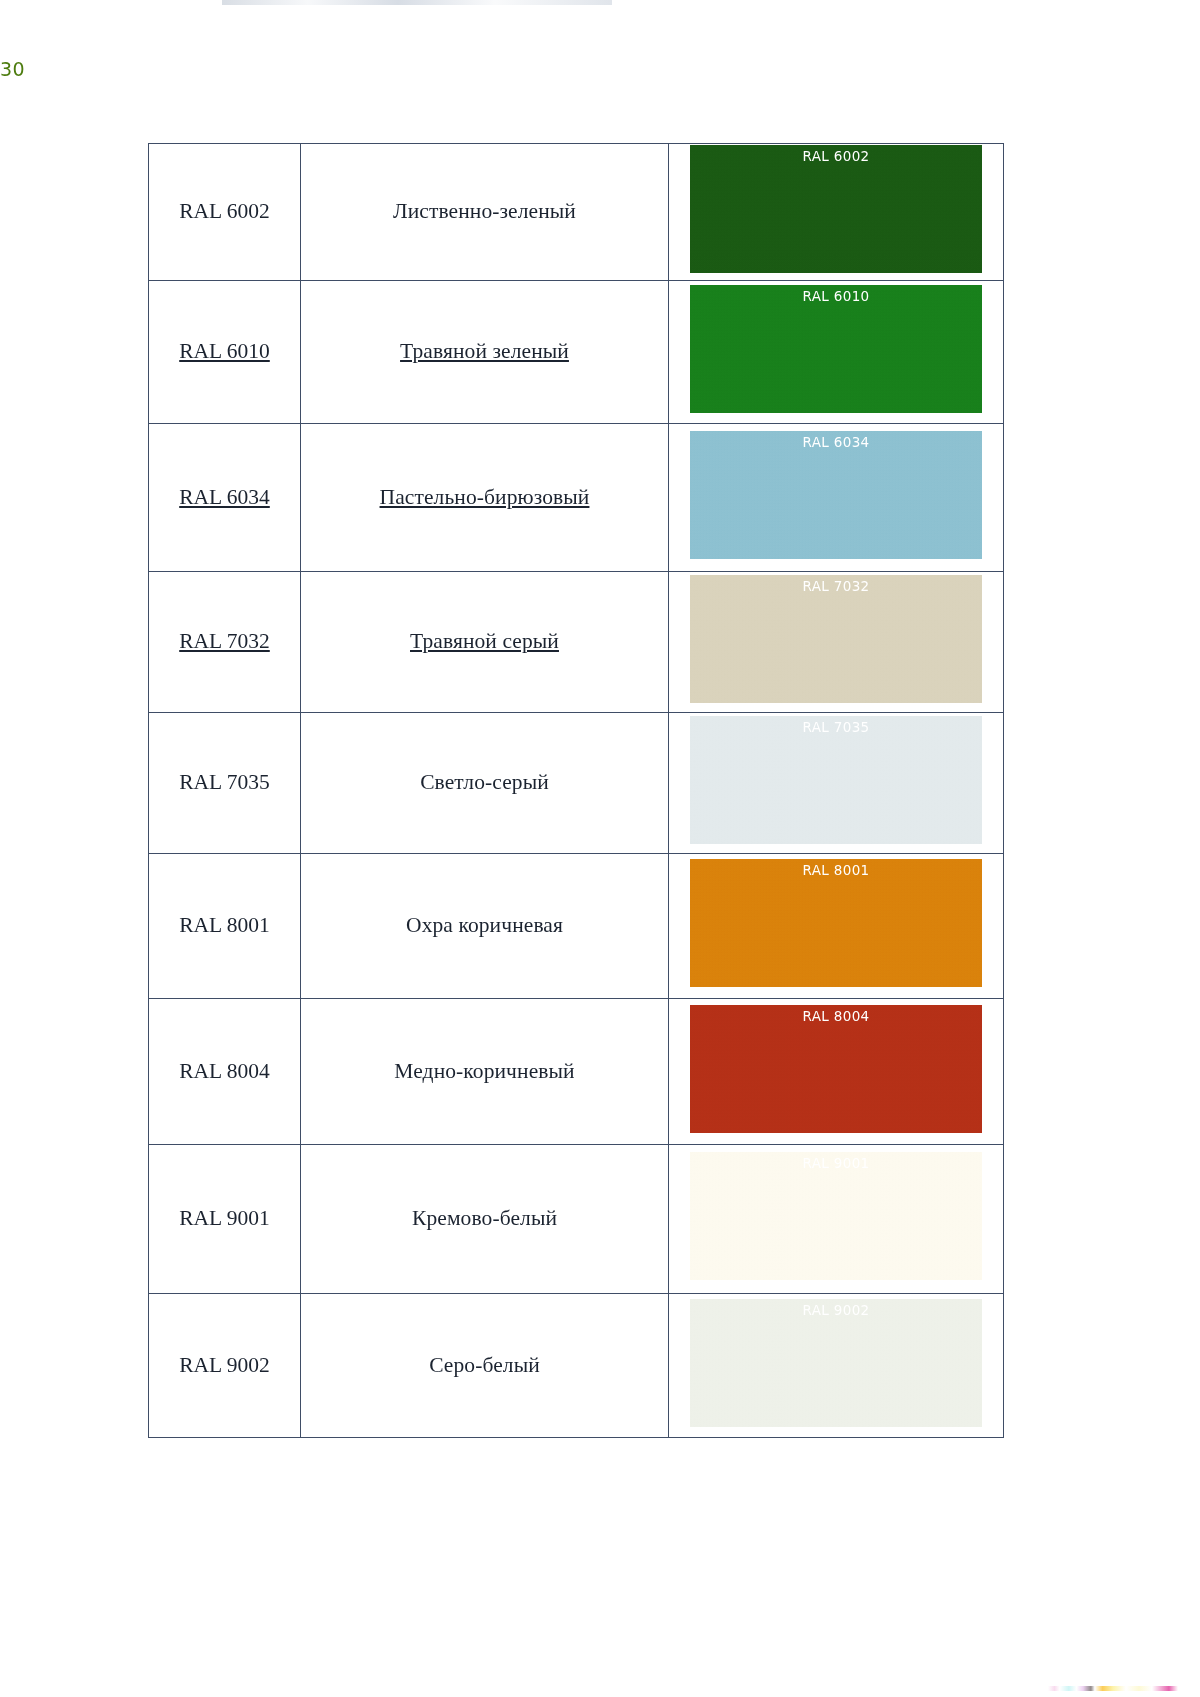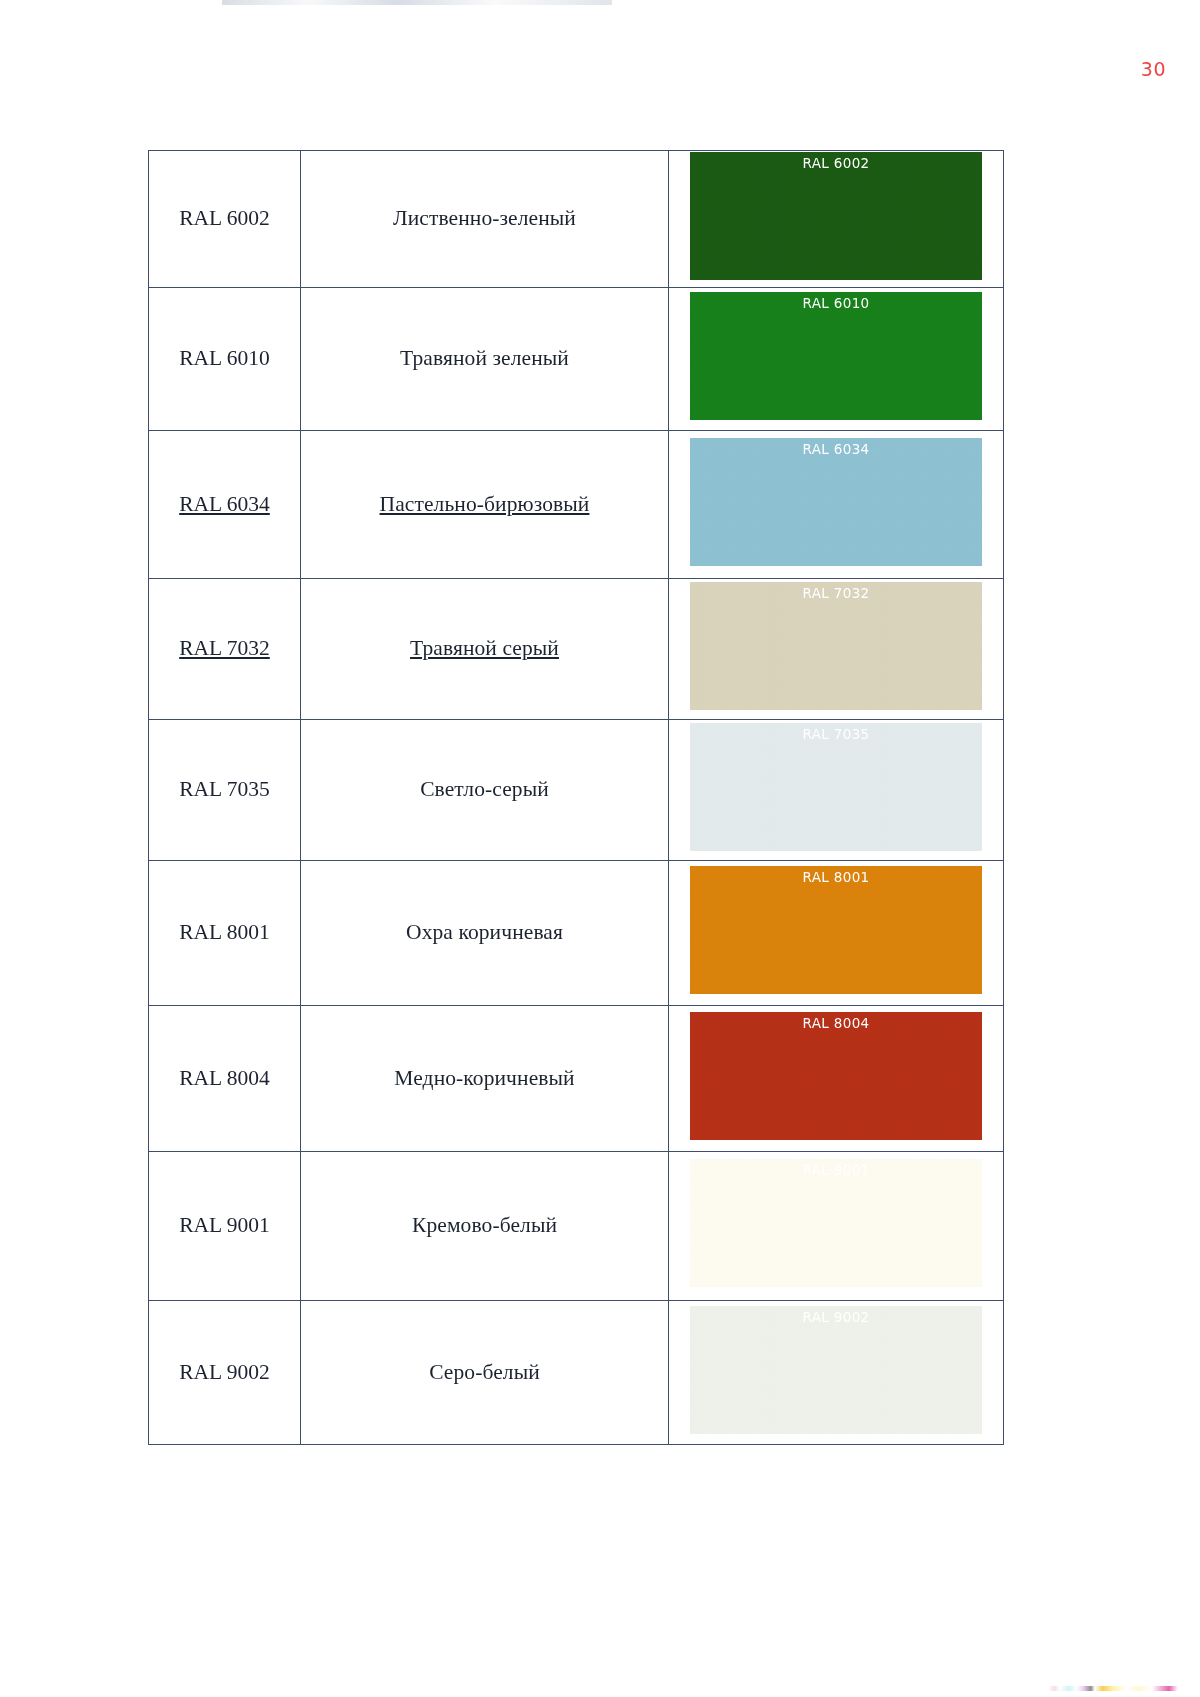--- a/index.html
+++ b/index.html
@@ -56,32 +56,32 @@
         rgba(226,72,160,0.85) 93%,
         rgba(255,255,255,0) 100%);
   }
 
   
   .page-number {
     position: absolute;
     top: 58px;
     left: 0;
     width: 1166px;
-    text-align: right;
+    text-align: left;
     font-family: "DejaVu Sans", sans-serif;
     font-size: 19px;
-    color: #ef4444;
+    color: #4d7c0f;
     letter-spacing: 0.5px;
   }
 
   
   .ral-table {
     position: absolute;
     left: 148px;
-    top: 150px;
+    top: 143px;
     width: 855px;
     border-collapse: collapse;
     table-layout: fixed;
   }
   .ral-table td {
     border: 1px solid #3f4d66;
     padding: 0;
     vertical-align: middle;
   }
   .col-code   { width: 152px; }
@@ -131,21 +131,21 @@
     inset: 0;
     background-image:
       repeating-linear-gradient(0deg, rgba(255,255,255,0.035) 0px, rgba(0,0,0,0.03) 1px, rgba(255,255,255,0.02) 2px, rgba(0,0,0,0.012) 3px),
       repeating-linear-gradient(90deg, rgba(255,255,255,0.03) 0px, rgba(0,0,0,0.028) 1px, rgba(255,255,255,0.018) 2px, rgba(0,0,0,0.01) 3px);
     mix-blend-mode: overlay;
     pointer-events: none;
   }
 
   
   tr.r0 td { height: 126px; }
-  tr.r1 td { height: 142px; }
+  tr.r1 td { height: 142px; text-decoration: underline; }
   tr.r2 td { height: 147px; text-decoration: underline; }
   tr.r3 td { height: 140px; text-decoration: underline; }
   tr.r4 td { height: 140px; }
   tr.r5 td { height: 144px; }
   tr.r6 td { height: 145px; }
   tr.r7 td { height: 148px; }
   tr.r8 td { height: 143px; }
 </style>
 </head>
 <body>

